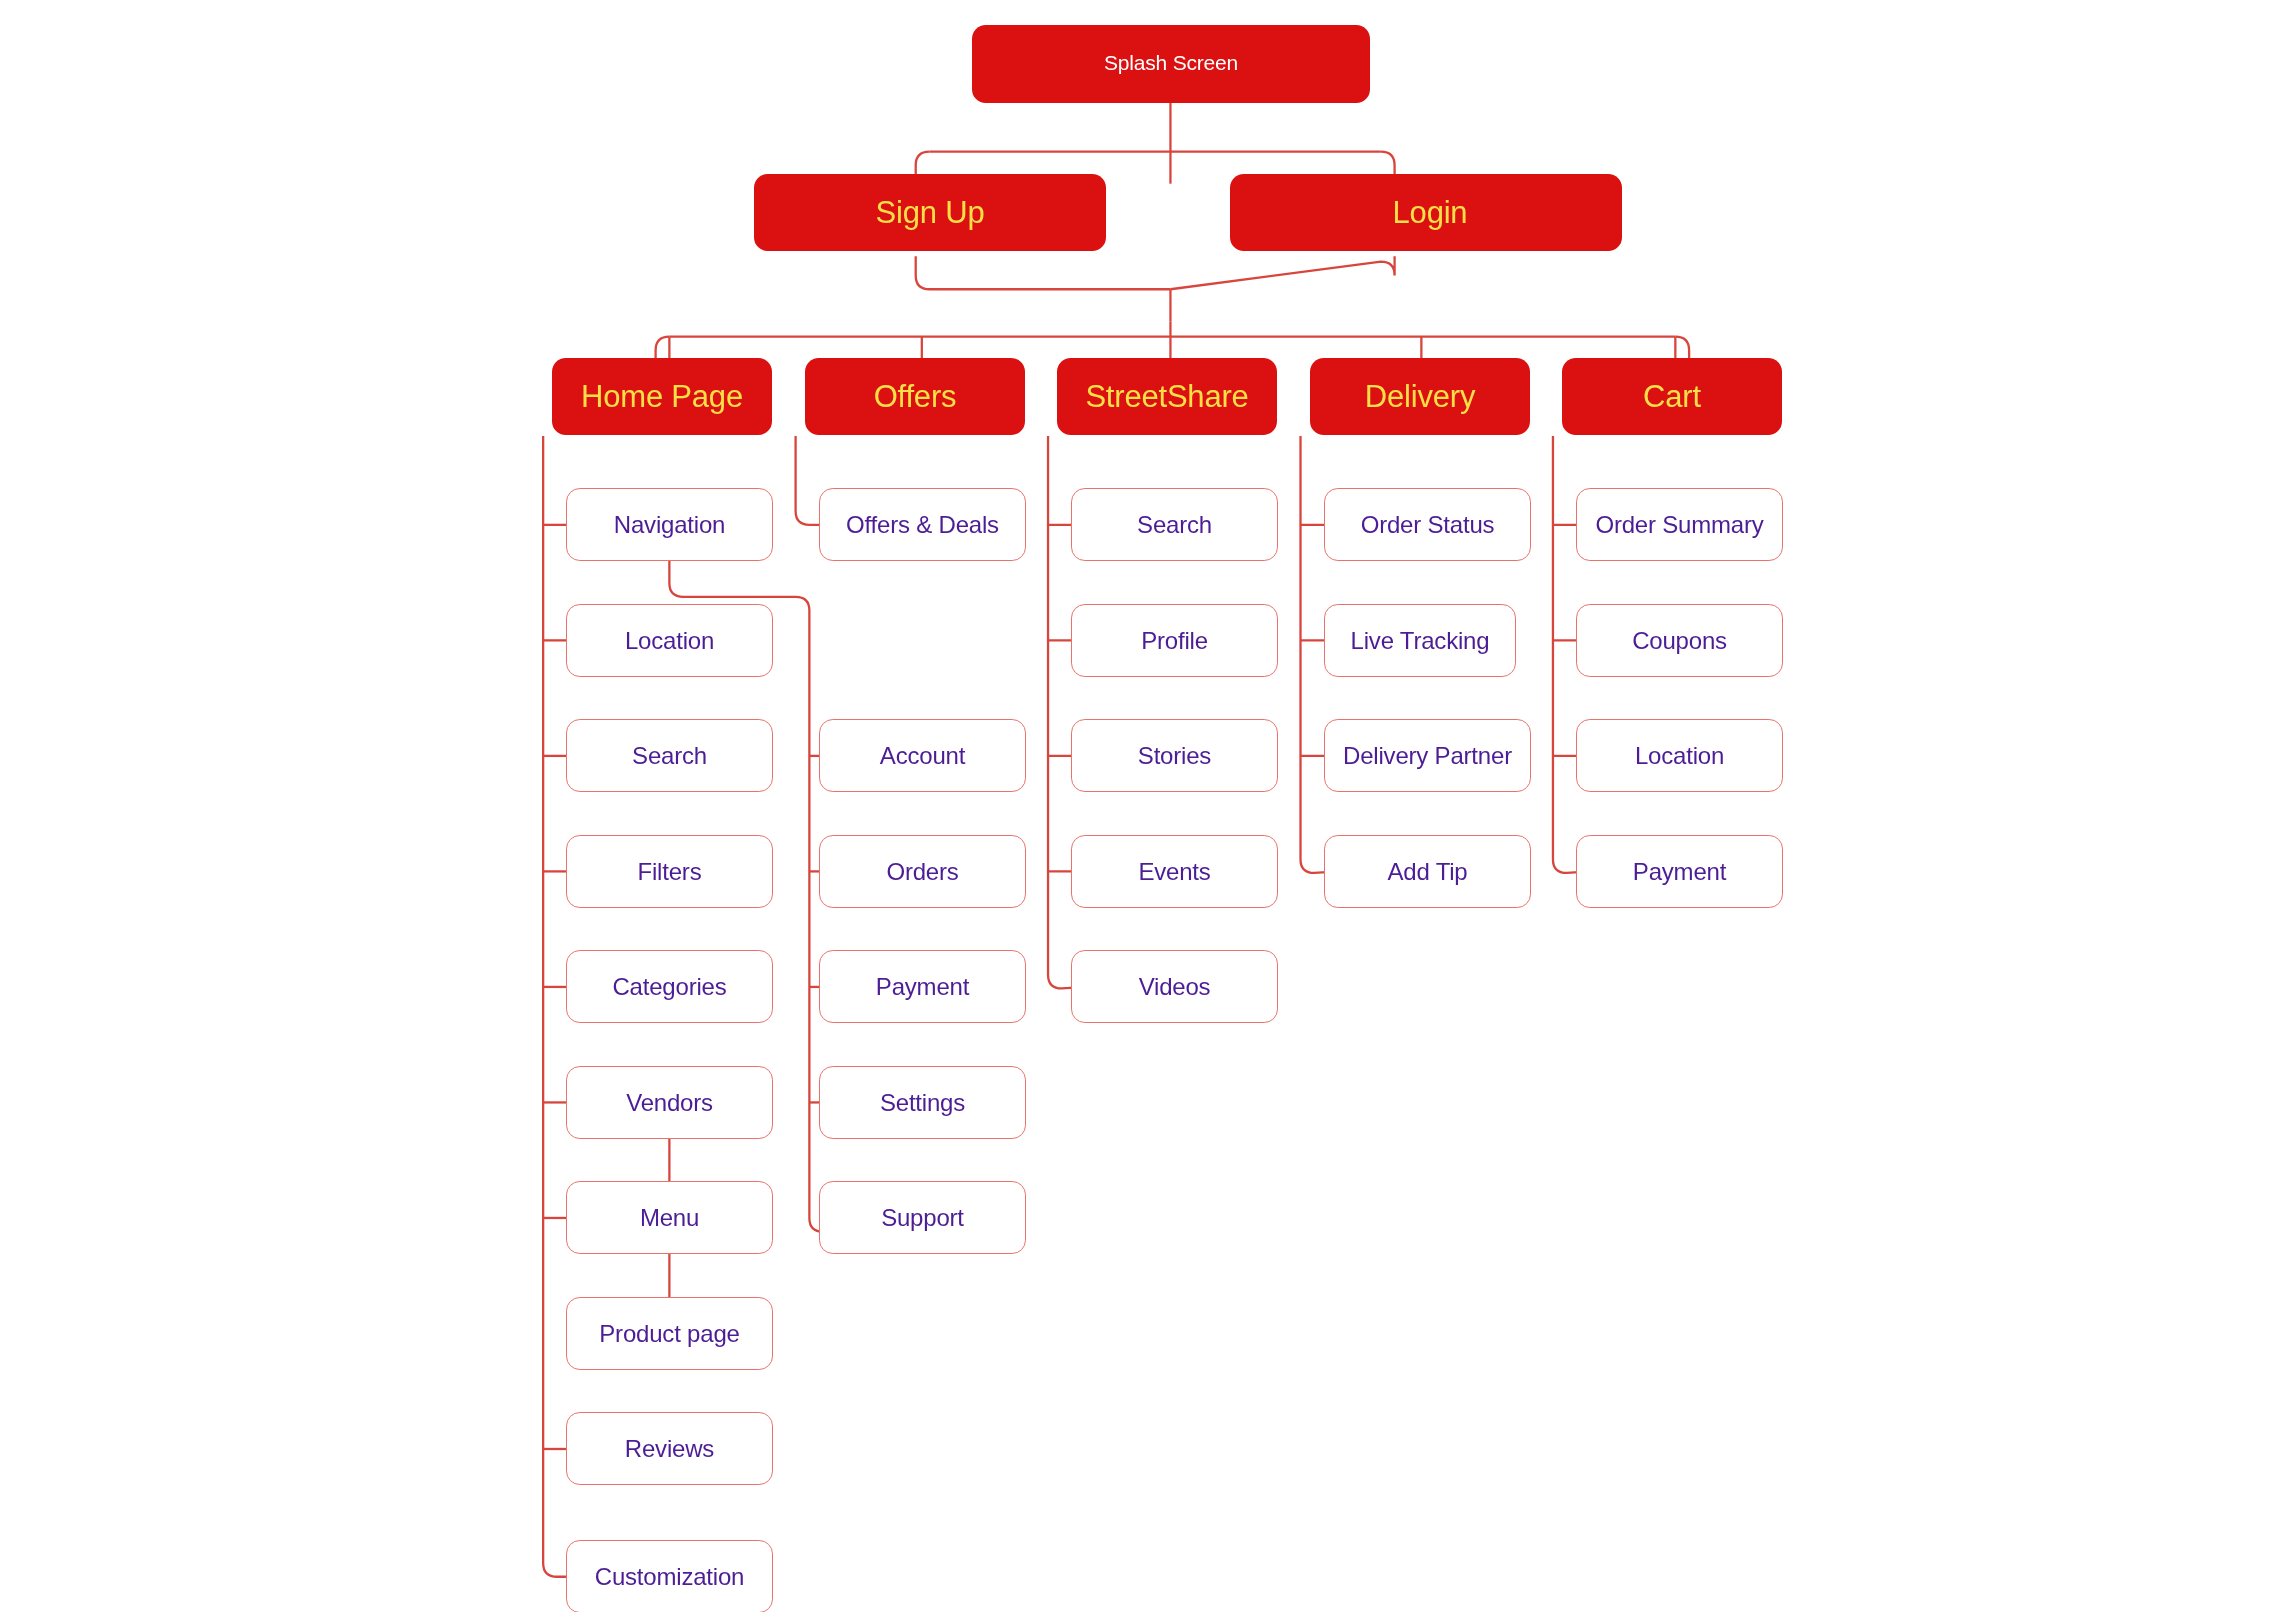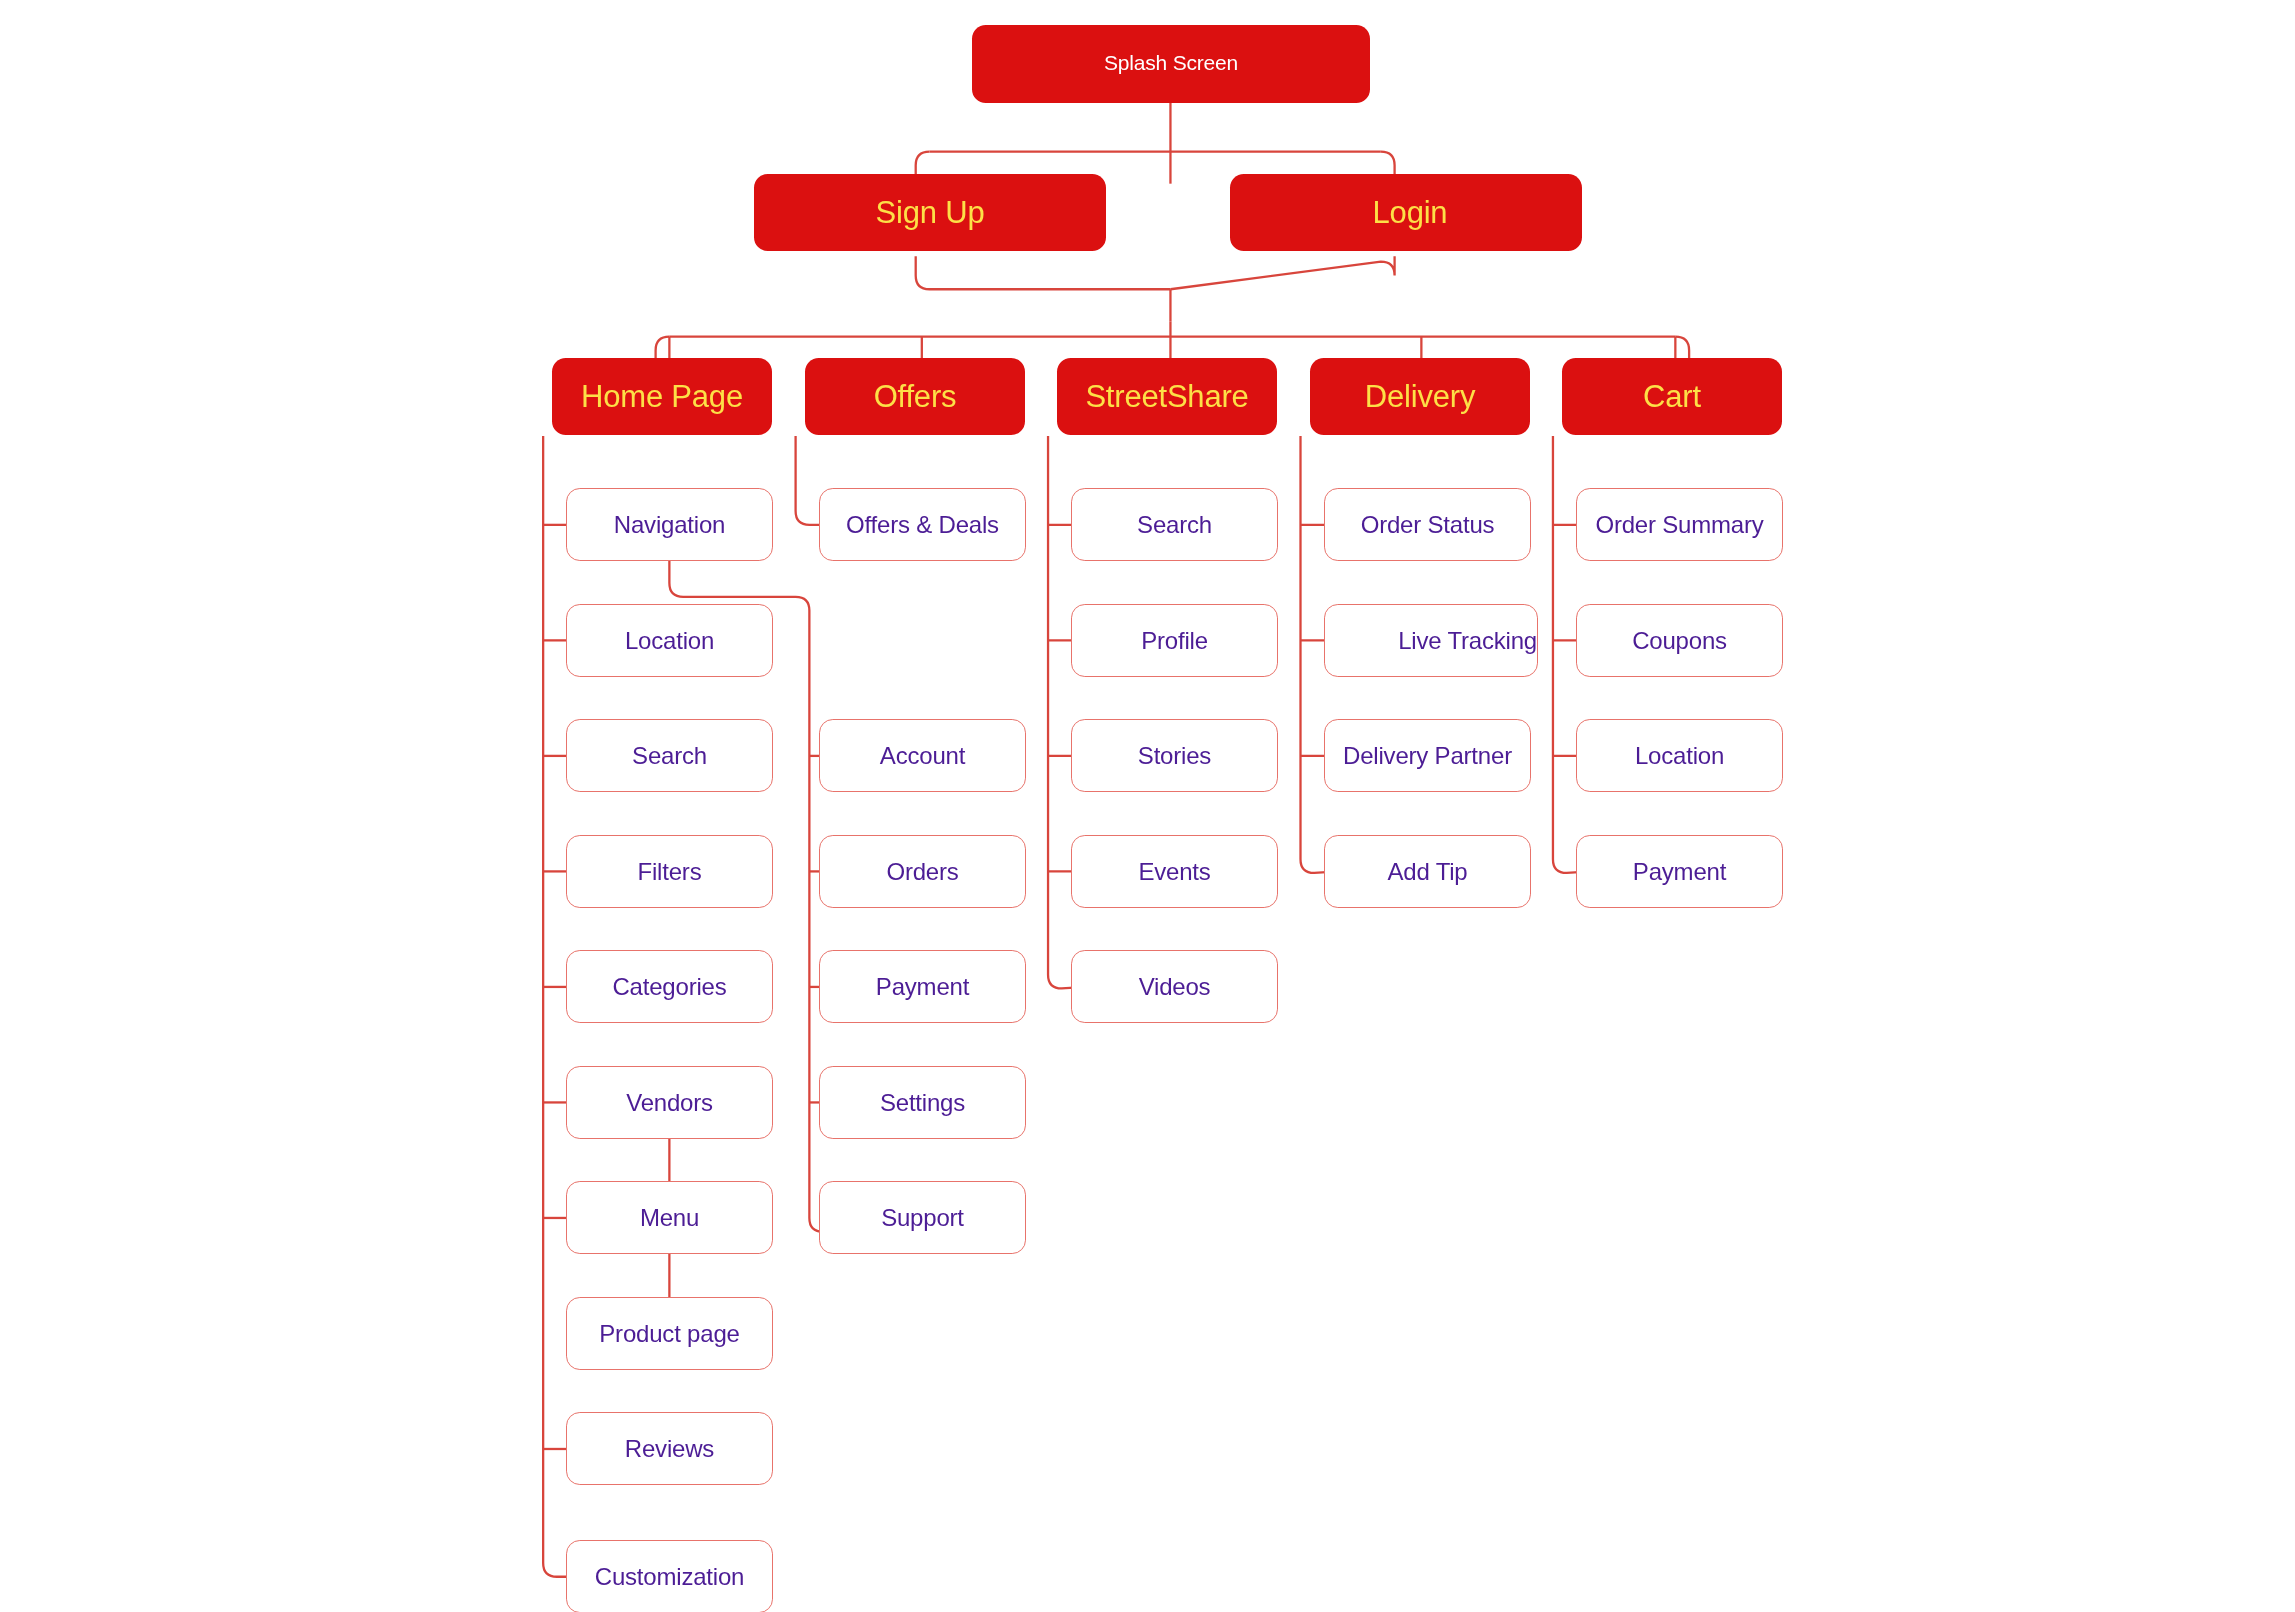--- a/index.html
+++ b/index.html
@@ -129,21 +129,21 @@
     </g>
   </svg>
 
   <div class="node root" style="left:972px; top:24.5px; width:398px; height:78px;">
     <span>Splash Screen</span>
   </div>
 
   <div class="node branch" style="left:754px; top:174px; width:352px; height:77px;">
     <span>Sign Up</span>
   </div>
-  <div class="node branch" style="left:1230px; top:174px; width:352px; height:77px;padding-left:8px;">
+  <div class="node branch" style="left:1230px; top:174px; width:392px; height:77px;padding-left:8px;">
     <span>Login</span>
   </div>
 
   <div class="node branch" style="left:552px; top:358px; width:220px; height:77px;">
     <span>Home Page</span>
   </div>
   <div class="node branch" style="left:805px; top:358px; width:220px; height:77px;">
     <span>Offers</span>
   </div>
   <div class="node branch" style="left:1057px; top:358px; width:220px; height:77px;">
@@ -218,21 +218,21 @@
   <div class="node leaf" style="left:1071px; top:835px; width:207px; height:73px;">
     <span>Events</span>
   </div>
   <div class="node leaf" style="left:1071px; top:950px; width:207px; height:73px;">
     <span>Videos</span>
   </div>
 
   <div class="node leaf" style="left:1324px; top:488px; width:207px; height:73px;">
     <span>Order Status</span>
   </div>
-  <div class="node leaf" style="left:1324px; top:604px; width:214px; height:73px;justify-content:flex-end;">
+  <div class="node leaf" style="left:1324px; top:604px; width:192px; height:73px;">
     <span>Live Tracking</span>
   </div>
   <div class="node leaf" style="left:1324px; top:719px; width:207px; height:73px;">
     <span>Delivery Partner</span>
   </div>
   <div class="node leaf" style="left:1324px; top:835px; width:207px; height:73px;">
     <span>Add Tip</span>
   </div>
 
   <div class="node leaf" style="left:1576px; top:488px; width:207px; height:73px;">

